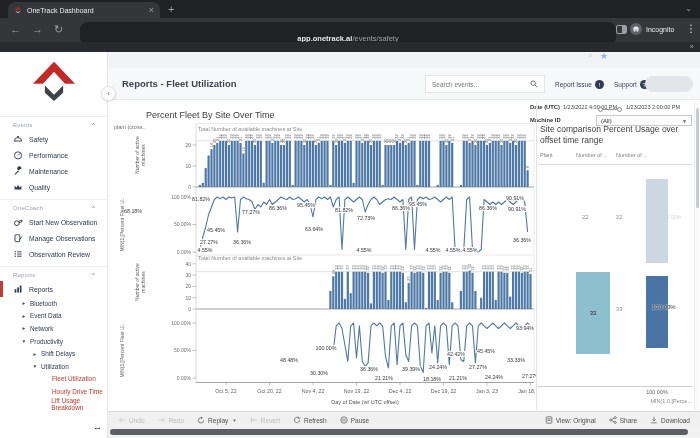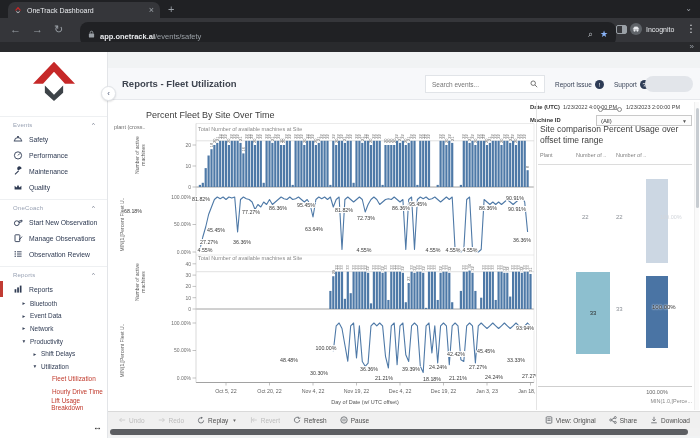--- a/index.html
+++ b/index.html
@@ -8,21 +8,21 @@
 
   
   .tabstrip { position:absolute; left:0; top:0; width:700px; height:18px; background:#202124; }
   .tab { position:absolute; left:8px; top:2px; width:152px; height:16px; background:#35363a; border-radius:7px 7px 0 0; display:flex; align-items:center; padding:0 6px; gap:5px; }
   .tab-title { color:#e8eaed; font-size:7px; white-space:nowrap; overflow:hidden; flex:1; }
   .tab-close { color:#9aa0a6; font-size:9px; line-height:9px; }
   .newtab { position:absolute; left:168px; top:3px; color:#9aa0a6; font-size:11px; line-height:13px; }
   .strip-caret { position:absolute; right:8px; top:4px; color:#9aa0a6; font-size:8px; }
   .btoolbar { position:absolute; left:0; top:18px; width:700px; height:24px; background:#35363a; }
   .navic { position:absolute; top:5px; color:#9aa0a6; font-size:11px; line-height:13px; }
-  .omnibox { position:absolute; left:80px; top:4px; width:536px; height:24px; background:#202124; border-radius:8px; display:flex; align-items:center; padding:0 8px; gap:5px; }
+  .omnibox { position:absolute; left:80px; top:4px; width:536px; height:24px; background:#202124; border-radius:8px; display:flex; align-items:center; padding:0 8px; gap:5px;flex-direction:column; }
   .url-host { color:#e8eaed; font-size:7.5px; font-weight:bold; }
   .url-path { color:#9aa0a6; font-size:7.5px; }
   .omni-right { margin-left:auto; display:flex; gap:7px; align-items:center; }
   .star { color:#8ab4f8; font-size:9px; }
   .mag { color:#c8cdd2; font-size:9px; }
   .incog { position:absolute; left:630px; top:5px; display:flex; gap:4px; align-items:center; }
   .incog-badge { width:12px; height:12px; border-radius:50%; background:#5f6368; display:flex; align-items:center; justify-content:center; }
   .incog-label { color:#e8eaed; font-size:7px; }
   .dots { position:absolute; right:4px; top:5px; color:#e8eaed; font-size:10px; }
   .sidepanel-ic { position:absolute; left:616px; top:7px; width:11px; height:9px; border:1px solid #9aa0a6; border-radius:2px; }

